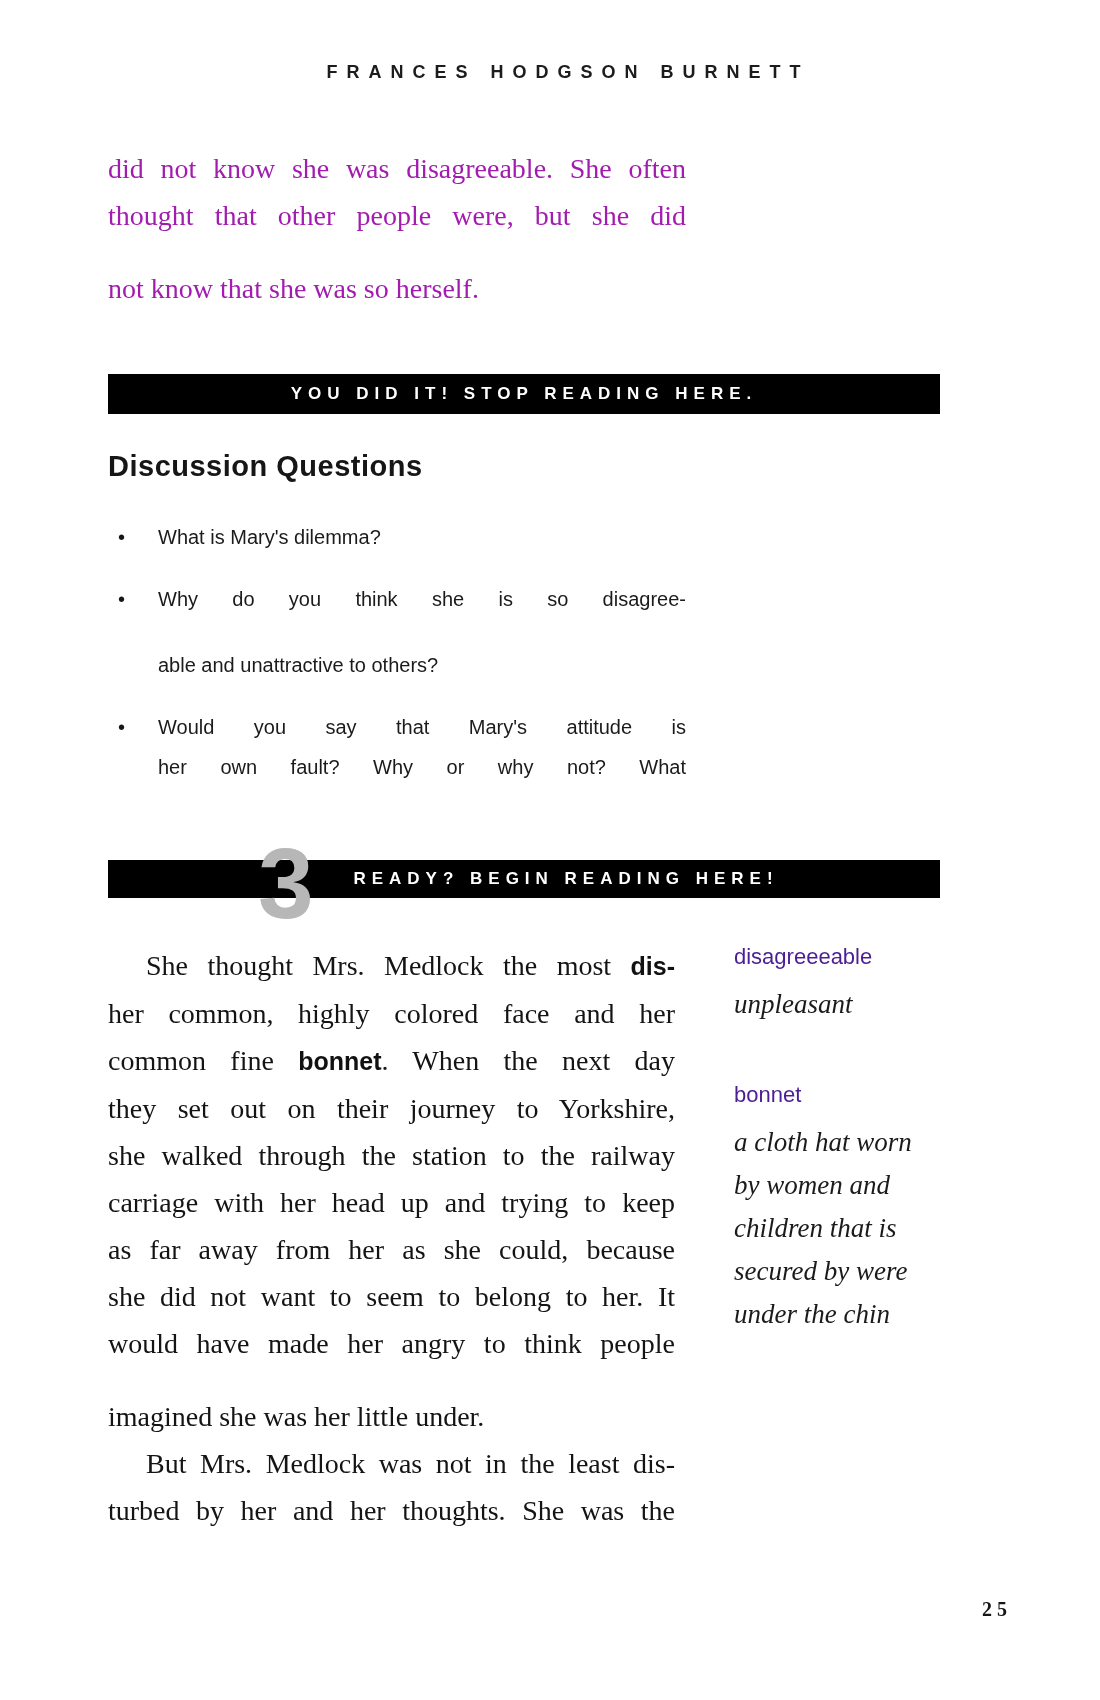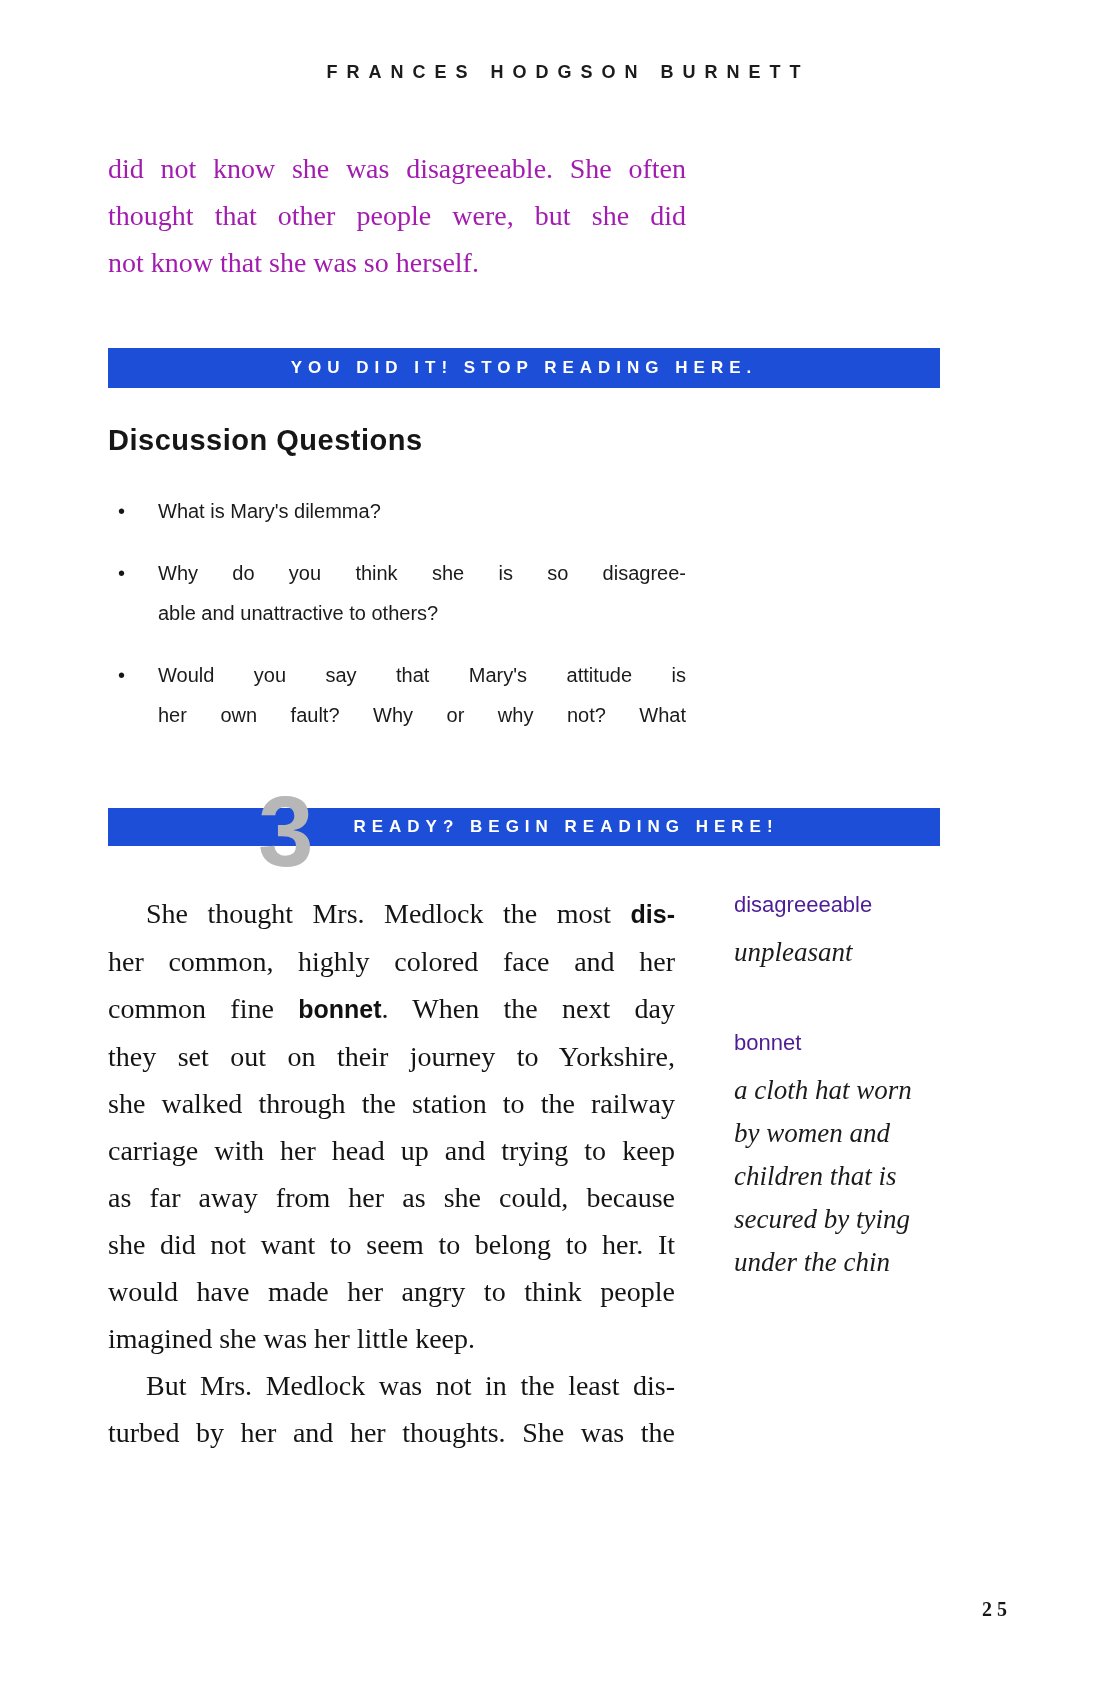--- a/index.html
+++ b/index.html
@@ -27,28 +27,28 @@
     padding-left:36px;
   }
 
   .intro { margin-top:62px; width:578px; }
   .sline {
     font-size:28px;
     line-height:47px;
     color:#a21caf;
   }
   .jl { text-align:justify; text-align-last:justify; }
-  .ll { text-align:center; text-align-last:left; }
+  .ll { text-align:center; text-align-last:left;margin-top:26px; }
   .indent { text-indent:38px; }
 
   .banner {
     position:relative;
     margin-top:62px;
     width:832px; height:40px;
-    background:#1d4ed8;
+    background:#000000;
     display:flex; align-items:center; justify-content:center;
   }
   .banner-label {
     font-family:"Liberation Sans", sans-serif;
     font-weight:700;
     font-size:17px;
     letter-spacing:6px;
     color:#ffffff;
     white-space:nowrap;
     position:relative; z-index:3;
@@ -171,39 +171,39 @@
       <div class="reading-col">
         <div class="rline jl indent"><span>She thought Mrs. Medlock the most </span><span class="vb">dis-</span><span></span></div>
         <div class="rline jl"><span>her common, highly colored face and her</span></div>
         <div class="rline jl"><span>common fine </span><span class="vb">bonnet</span><span>. When the next day</span></div>
         <div class="rline jl"><span>they set out on their journey to Yorkshire,</span></div>
         <div class="rline jl"><span>she walked through the station to the railway</span></div>
         <div class="rline jl"><span>carriage with her head up and trying to keep</span></div>
         <div class="rline jl"><span>as far away from her as she could, because</span></div>
         <div class="rline jl"><span>she did not want to seem to belong to her. It</span></div>
         <div class="rline jl"><span>would have made her angry to think people</span></div>
-        <div class="rline ll"><span>imagined she was her little keep.</span></div>
+        <div class="rline ll"><span>imagined she was her little under.</span></div>
         <div class="rline jl indent"><span>But Mrs. Medlock was not in the least dis-</span></div>
         <div class="rline jl"><span>turbed by her and her thoughts. She was the</span></div>
       </div>
 
       <div class="vocab-col">
         <div class="vocab-entry">
           <div class="vocab-word">disagreeeable</div>
           <div class="vocab-def">
             <div class="dline">unpleasant</div>
           </div>
         </div>
         <div class="vocab-entry">
           <div class="vocab-word">bonnet</div>
           <div class="vocab-def">
             <div class="dline">a cloth hat worn</div>
             <div class="dline">by women and</div>
             <div class="dline">children that is</div>
-            <div class="dline">secured by tying</div>
+            <div class="dline">secured by were</div>
             <div class="dline">under the chin</div>
           </div>
         </div>
       </div>
     </div>
 
   </div>
 
   <div class="page-number">25</div>
 </div>

